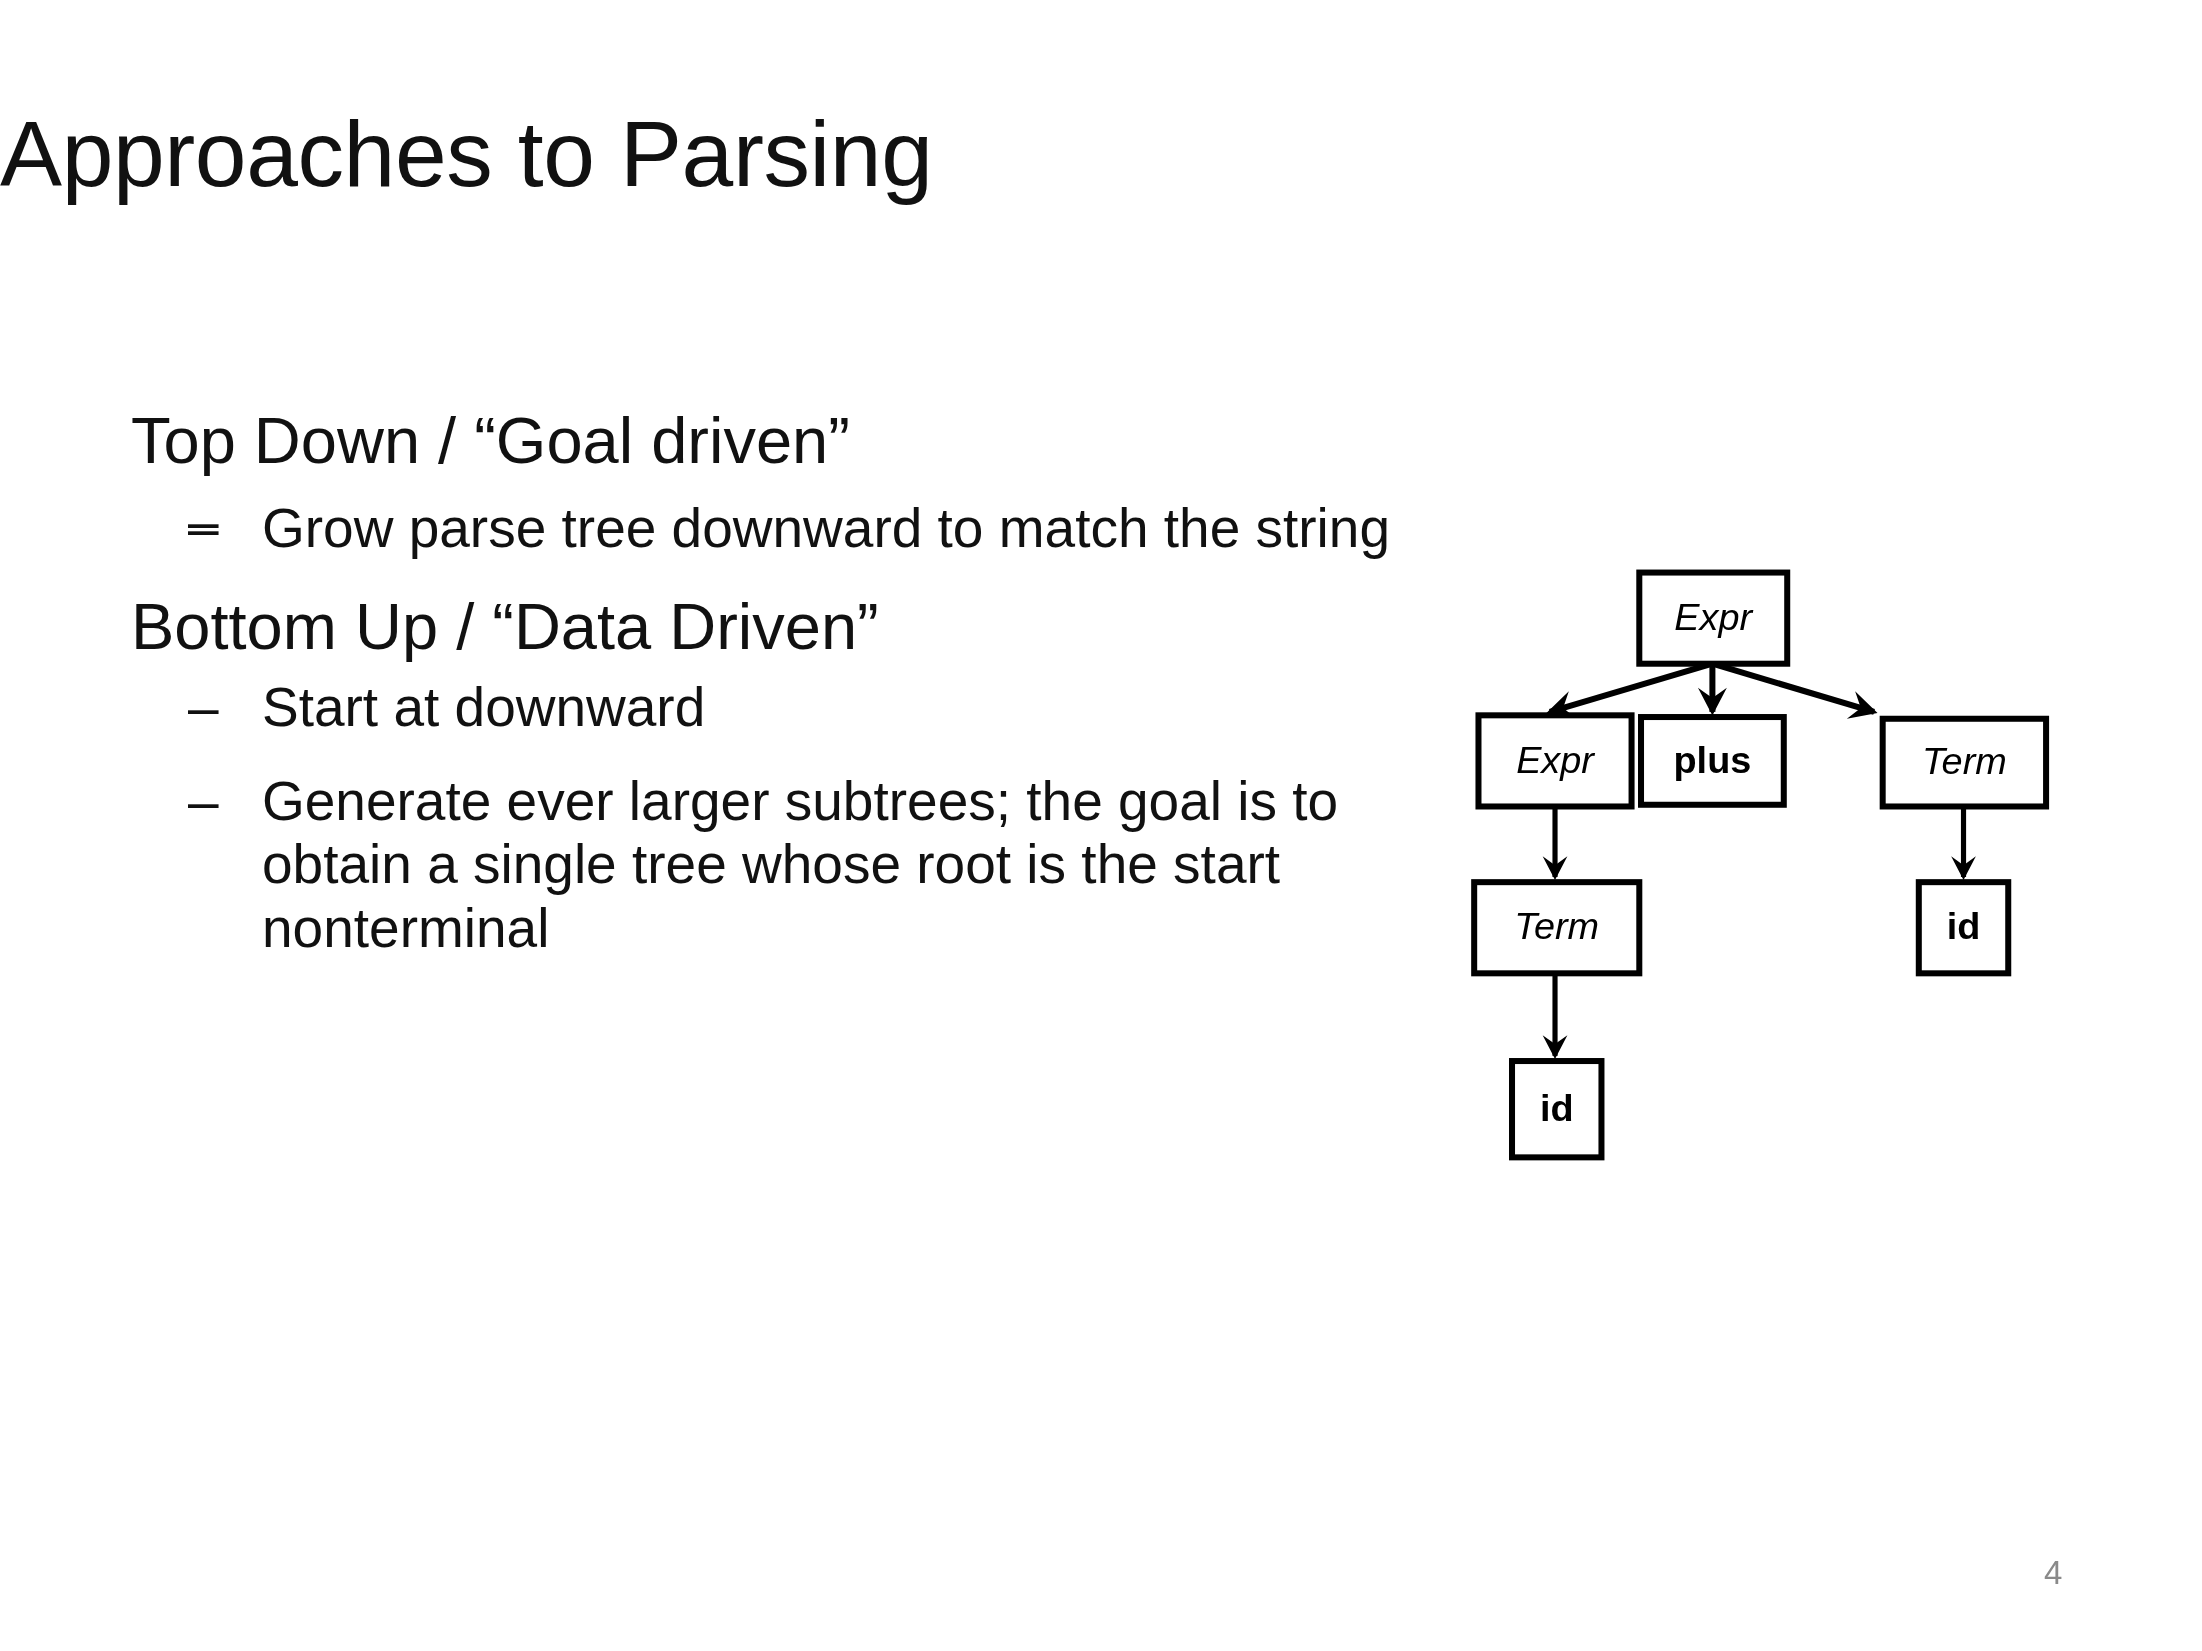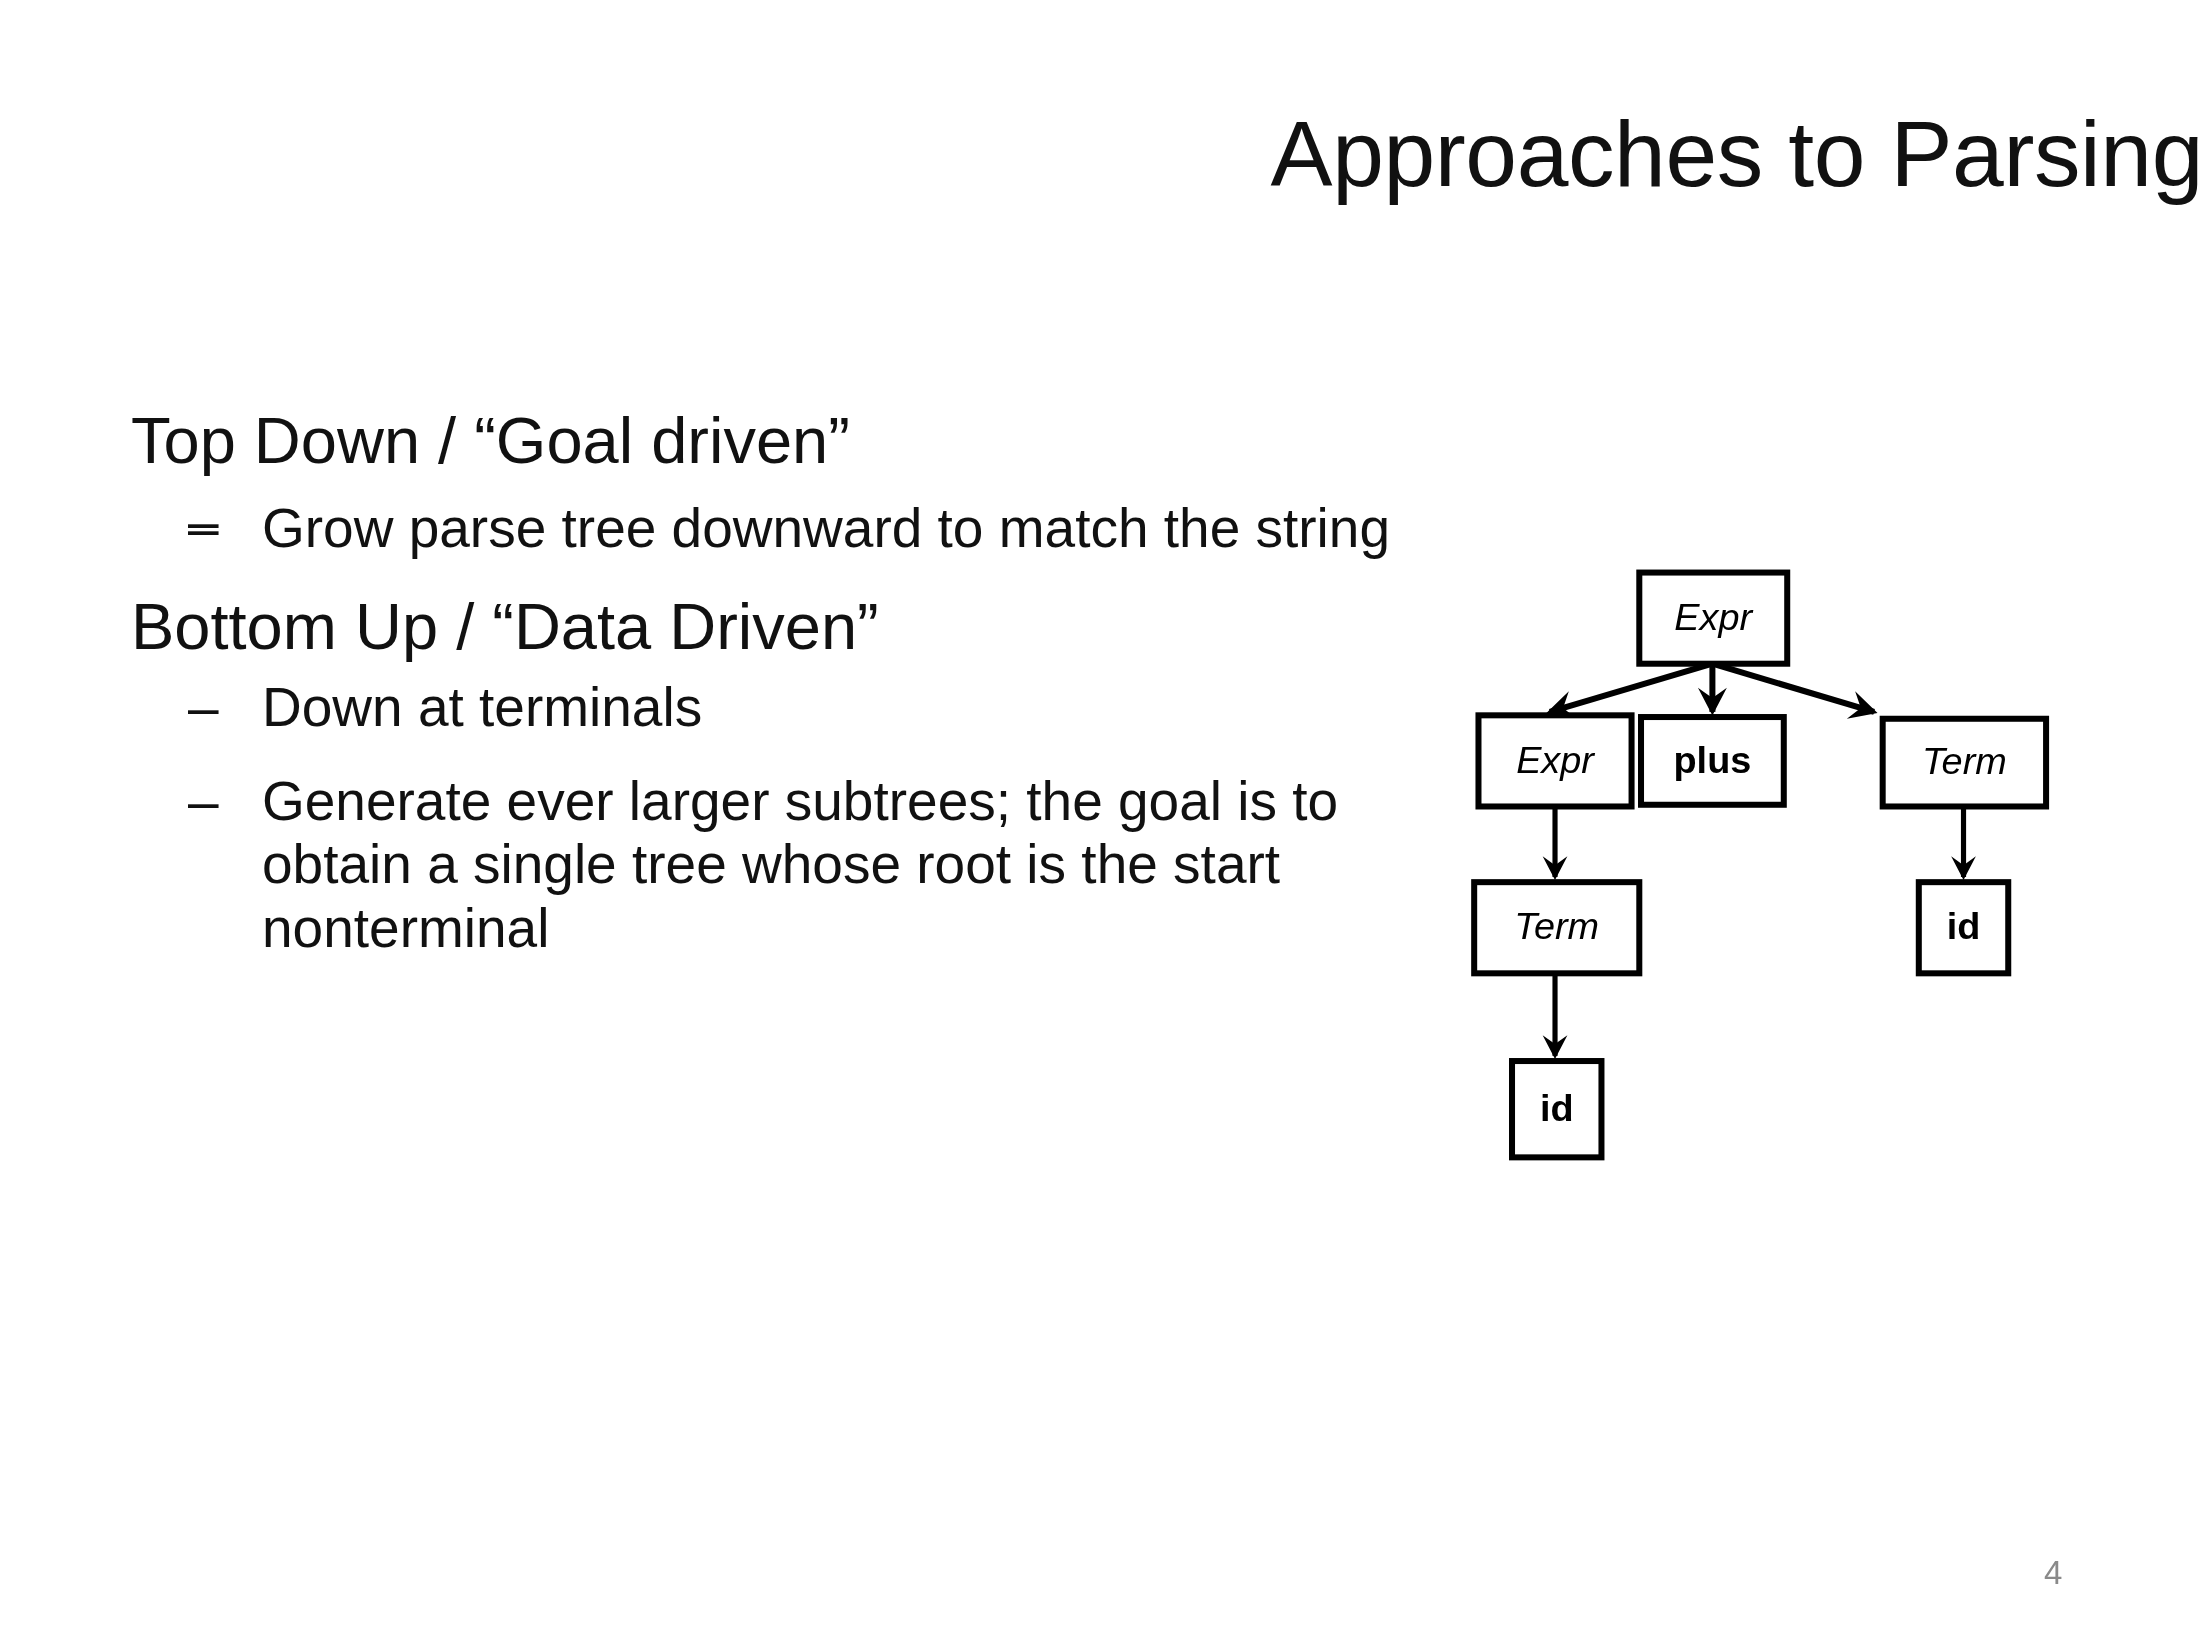--- a/index.html
+++ b/index.html
@@ -18,21 +18,21 @@
     background: #ffffff;
     overflow: hidden;
   }
 
   
   #slide-title {
     position: absolute;
     left: 0;
     top: 102px;
     width: 2203px;
-    text-align: right;
+    text-align: left;
     font-size: 93px;
     line-height: 1.12;
     font-weight: 400;
     letter-spacing: -0.4px;
     color: #111111;
     white-space: nowrap;
   }
 
   
   #body-column {
@@ -143,21 +143,21 @@
 
     <div class="lvl2 gap-small">
       <span class="dash">–</span>
       <span class="txt">Grow parse tree downward to match the string</span>
     </div>
 
     <div class="lvl1">Bottom Up / “Data Driven”</div>
 
     <div class="lvl2 gap-small">
       <span class="dash">–</span>
-      <span class="txt">Down at terminals</span>
+      <span class="txt">Start at downward</span>
     </div>
 
     <div class="lvl2">
       <span class="dash">–</span>
       <span class="txt">Generate ever larger subtrees; the goal is to obtain a single tree whose root is the start nonterminal</span>
     </div>
 
   </div>
 
   <div id="parse-tree">

